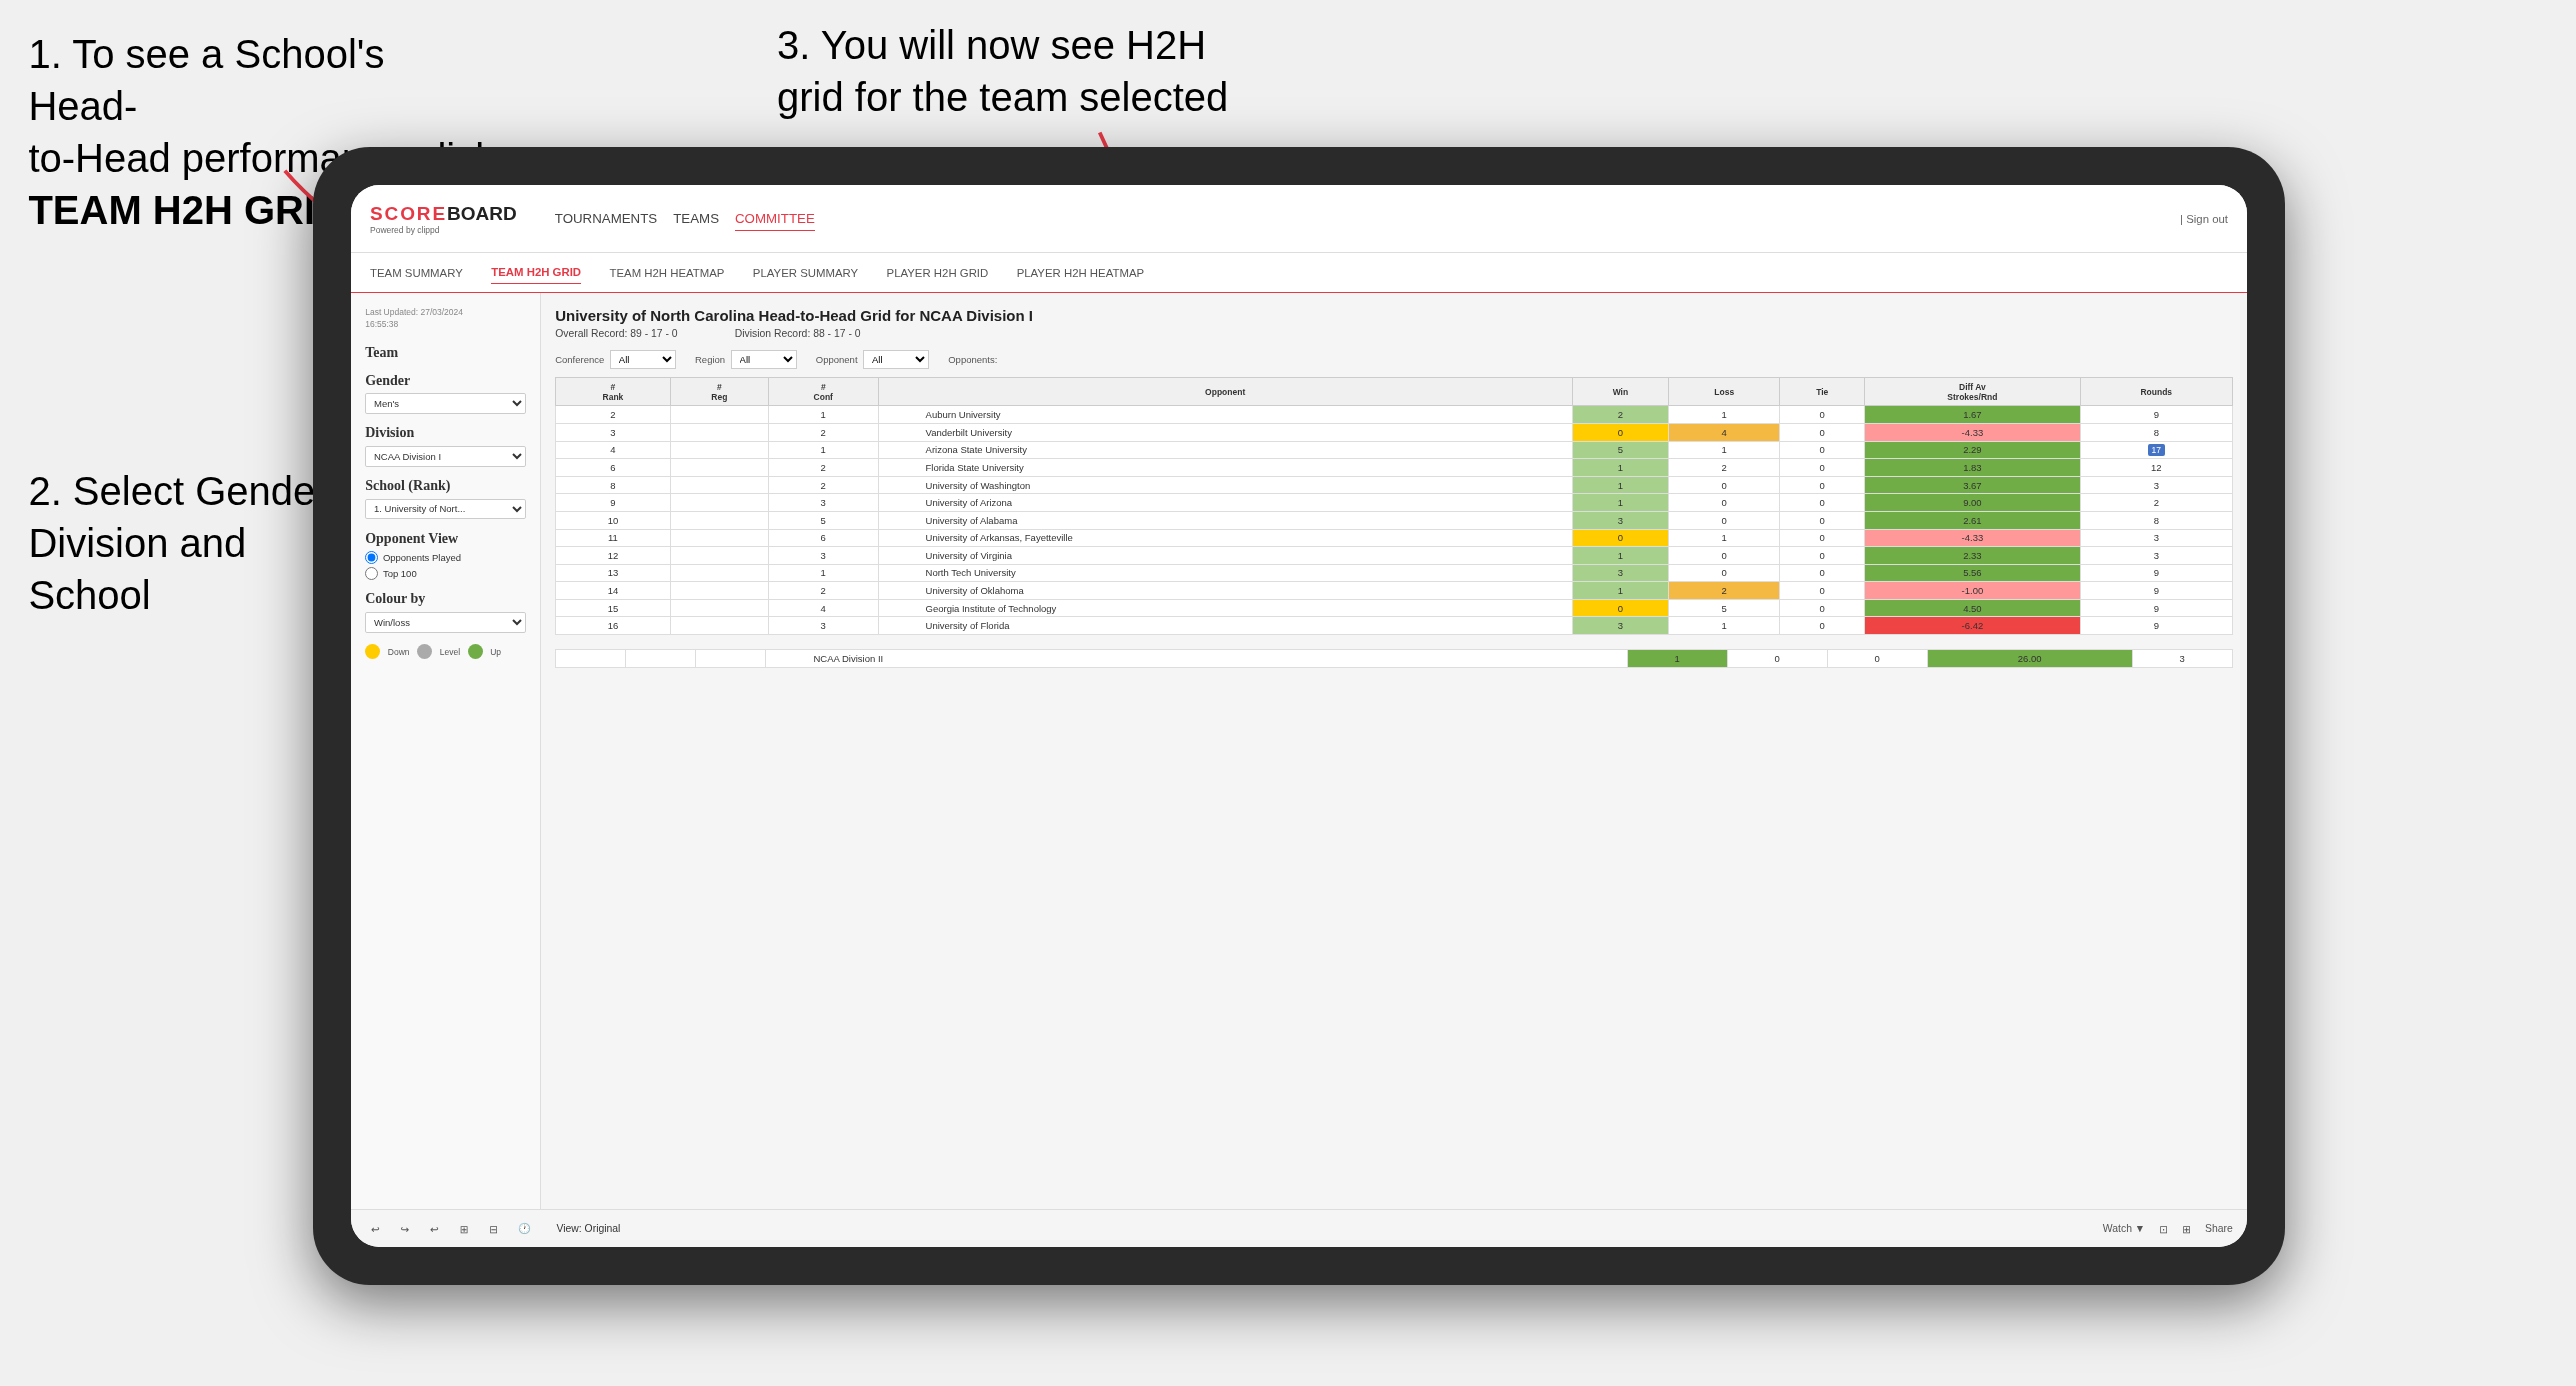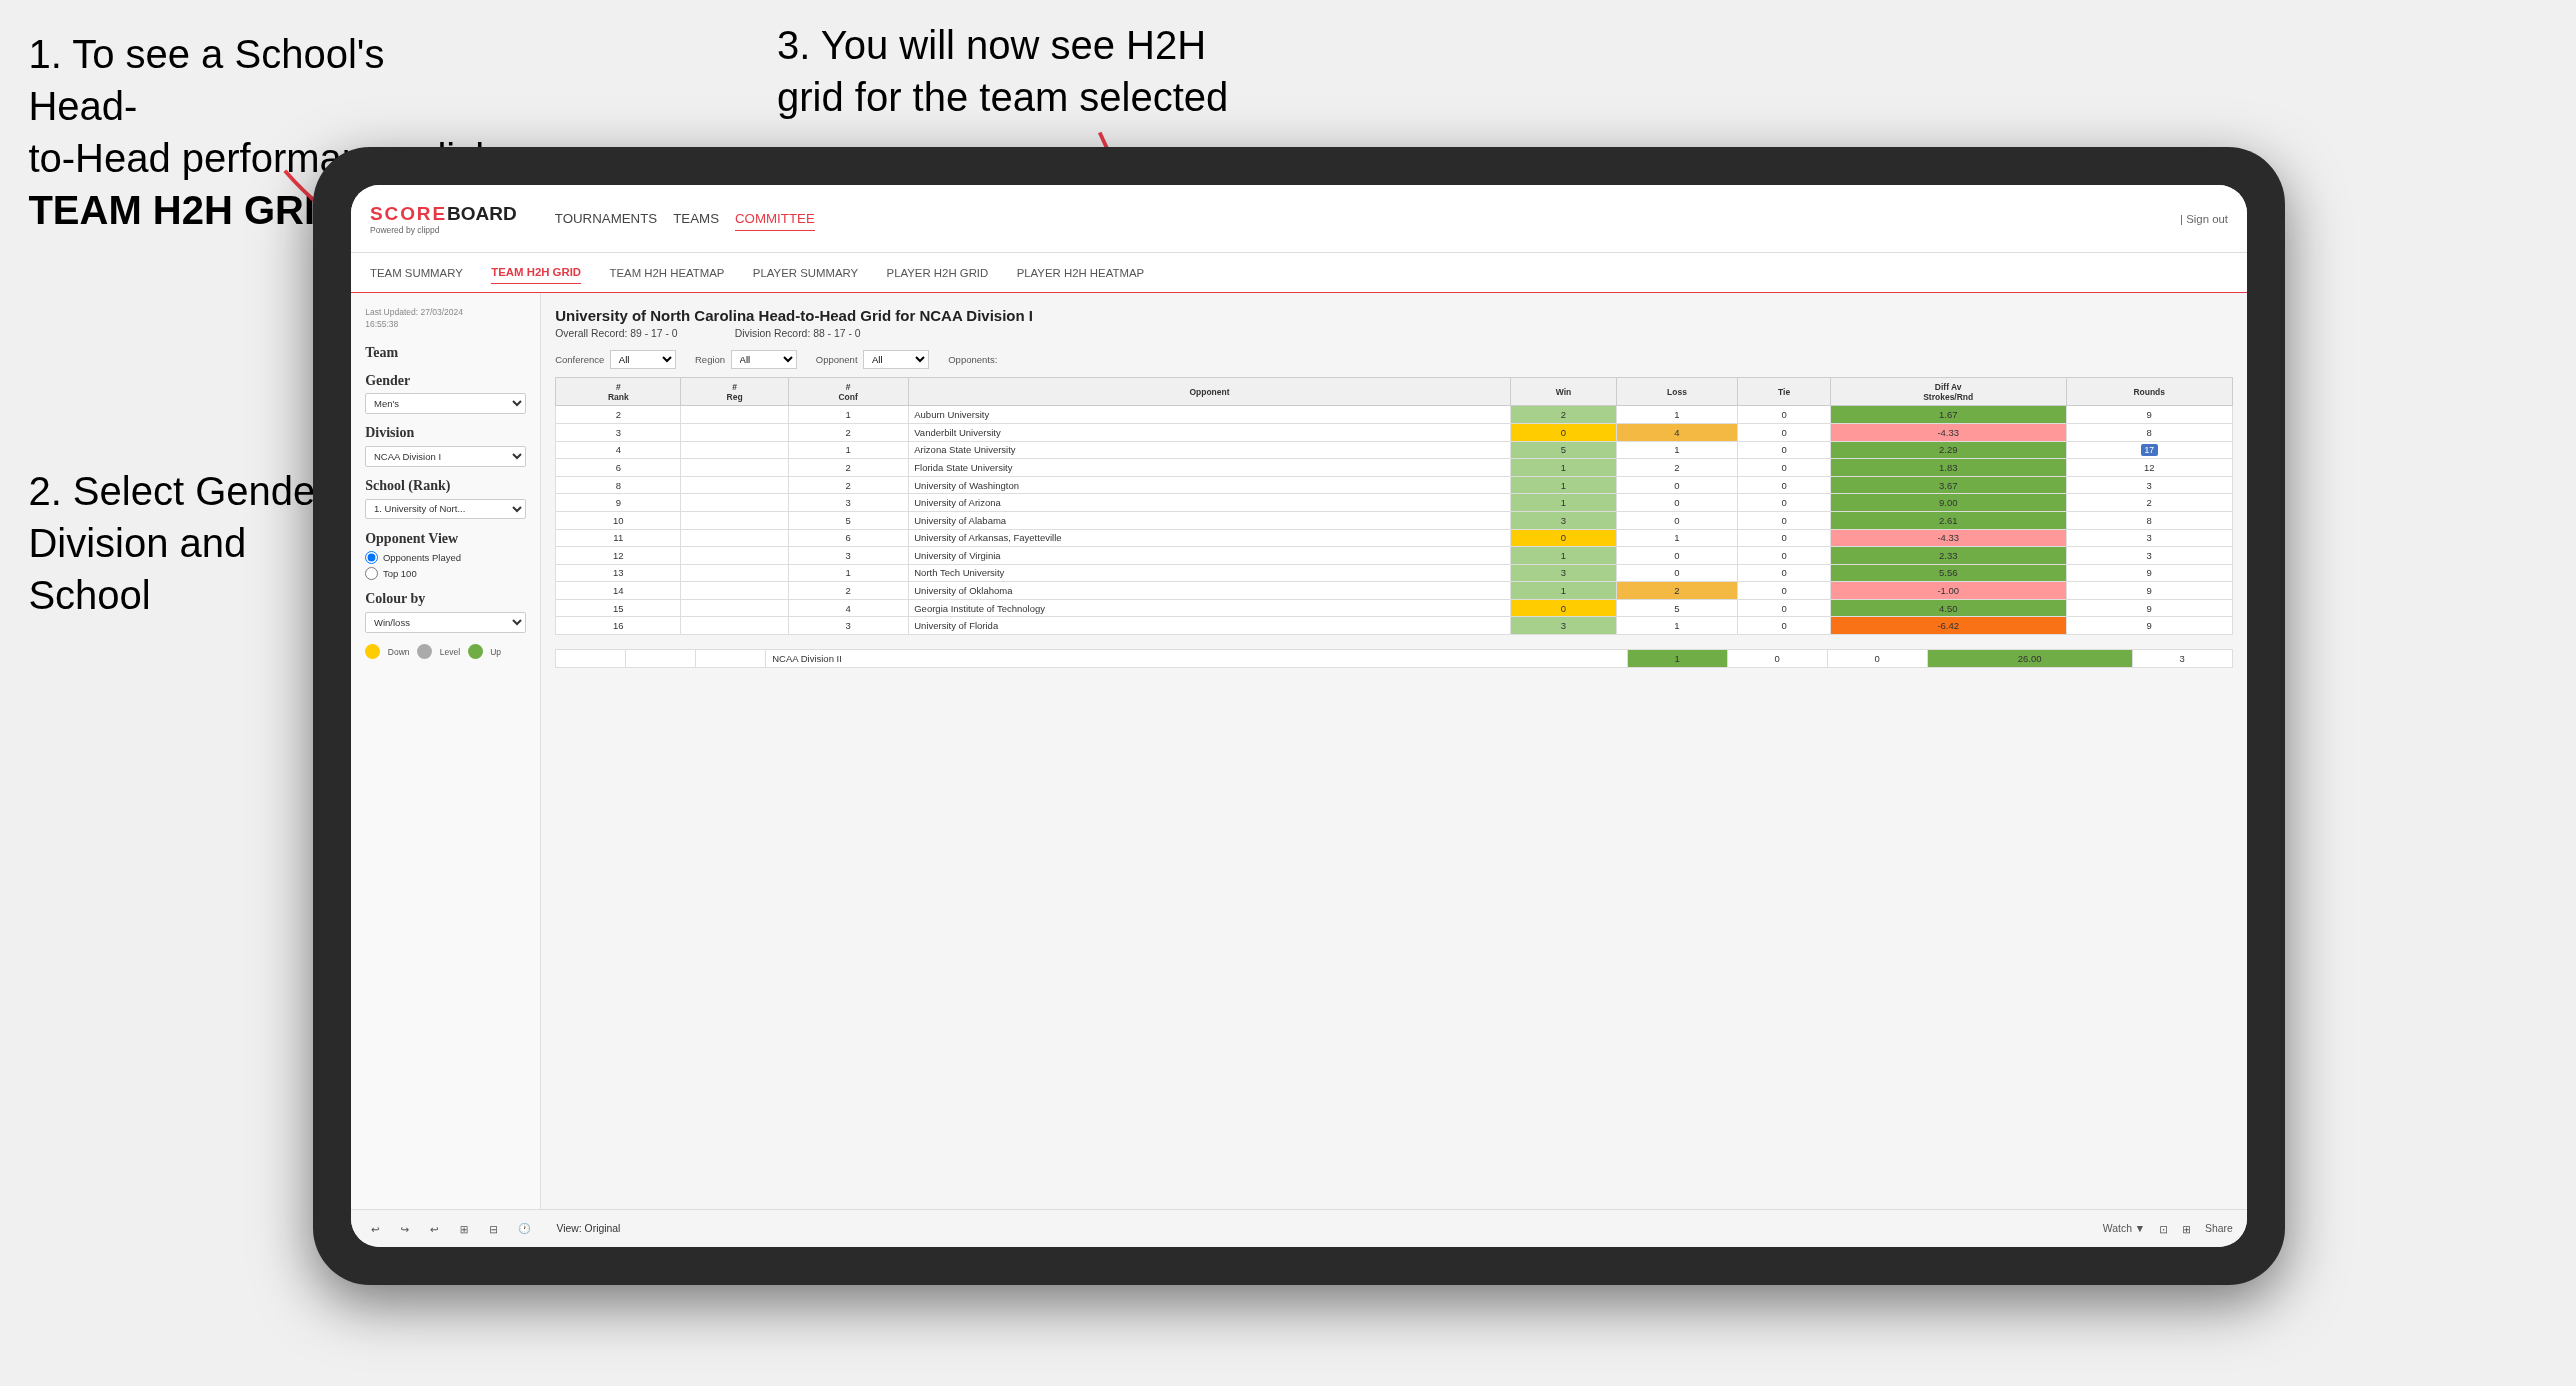--- a/index.html
+++ b/index.html
@@ -301,20 +301,21 @@
       padding: 2.8px 5.7px;
       text-align: center;
       font-size: 9.5px;
       color: #333;
       background: #fff;
     }
 
     .h2h-table td.team-name {
       text-align: left;
       min-width: 152px;
+      padding-left: 47px;
     }
     .cell-green { background: #70ad47 !important; color: #fff; }
 
     .out-of-division {
       margin-top: 14.2px;
     }
 
     .out-of-division-label {
       font-size: 10.4px;
       font-weight: bold;
@@ -682,21 +683,21 @@
       <td>9</td>
     </tr>
               <tr>
       <td>16</td>
       <td></td>
       <td>3</td>
       <td class="team-name">University of Florida</td>
       <td style="background:#a8d08d">3</td>
       <td style="background:#ffffff">1</td>
       <td>0</td>
-      <td style="background:#f97316">-6.42</td>
+      <td style="background:#ef4444">-6.42</td>
       <td>9</td>
     </tr>
             </tbody>
         </table>
 
         <div class="out-of-division">
           <table class="h2h-table">
             <tbody>
               <tr class="out-of-division-row">
                 <td></td>

